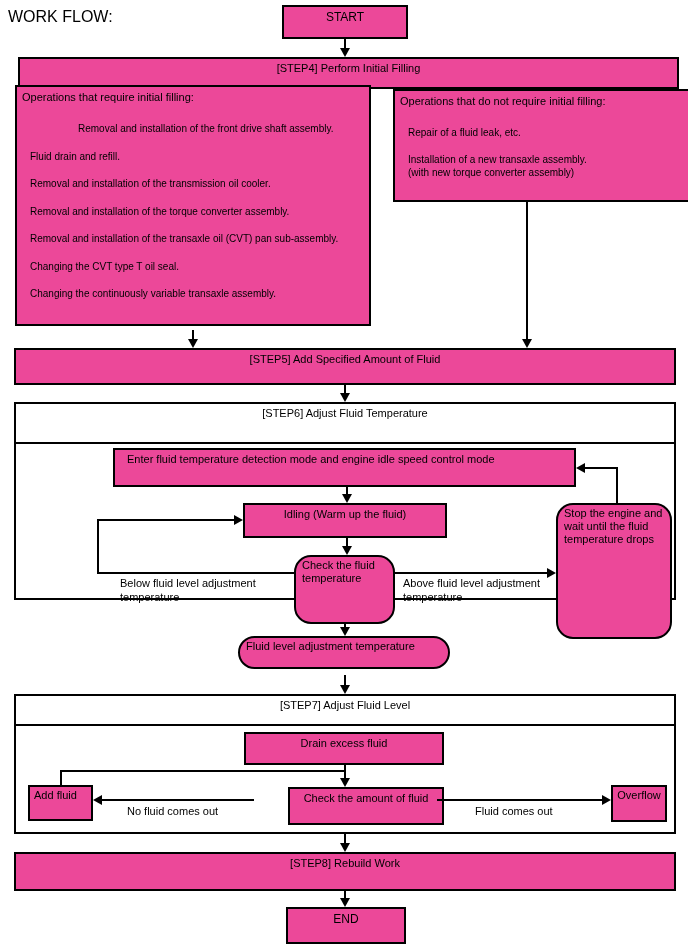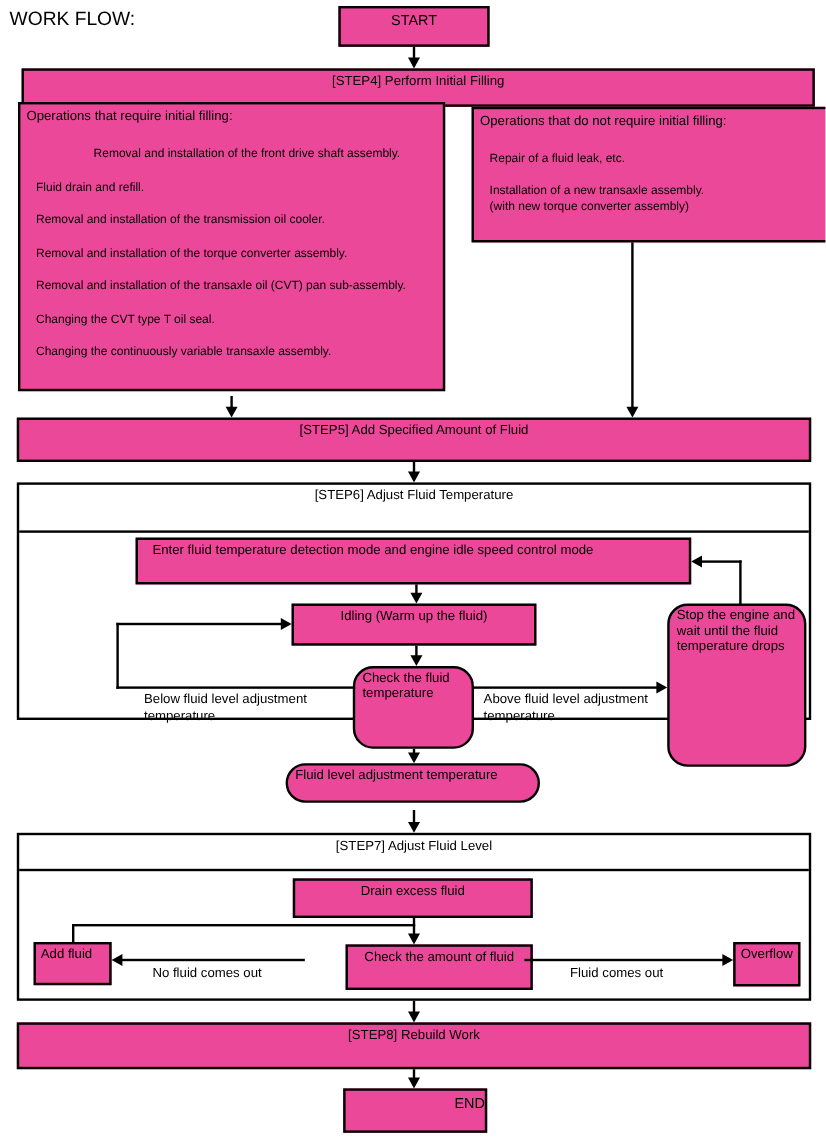--- a/index.html
+++ b/index.html
@@ -133,15 +133,15 @@
   <div class="lbl" style="left:475px;top:804px;width:110px;">Fluid comes out</div>
 
   <div class="cline" style="left:344px;top:834px;width:2px;height:11px;"></div>
   <div class="ah-d" style="left:340px;top:843px;"></div>
 
   <div class="box tc" style="left:14px;top:852px;width:662px;height:39px;">[STEP8] Rebuild Work</div>
 
   <div class="cline" style="left:344px;top:891px;width:2px;height:9px;"></div>
   <div class="ah-d" style="left:340px;top:898px;"></div>
 
-  <div class="box tc bigtxt" style="left:286px;top:907px;width:120px;height:37px;text-align:right;">END</div>
+  <div class="box tc bigtxt" style="left:286px;top:907px;width:120px;height:37px;">END</div>
 
 </div>
 
 </body></html>

